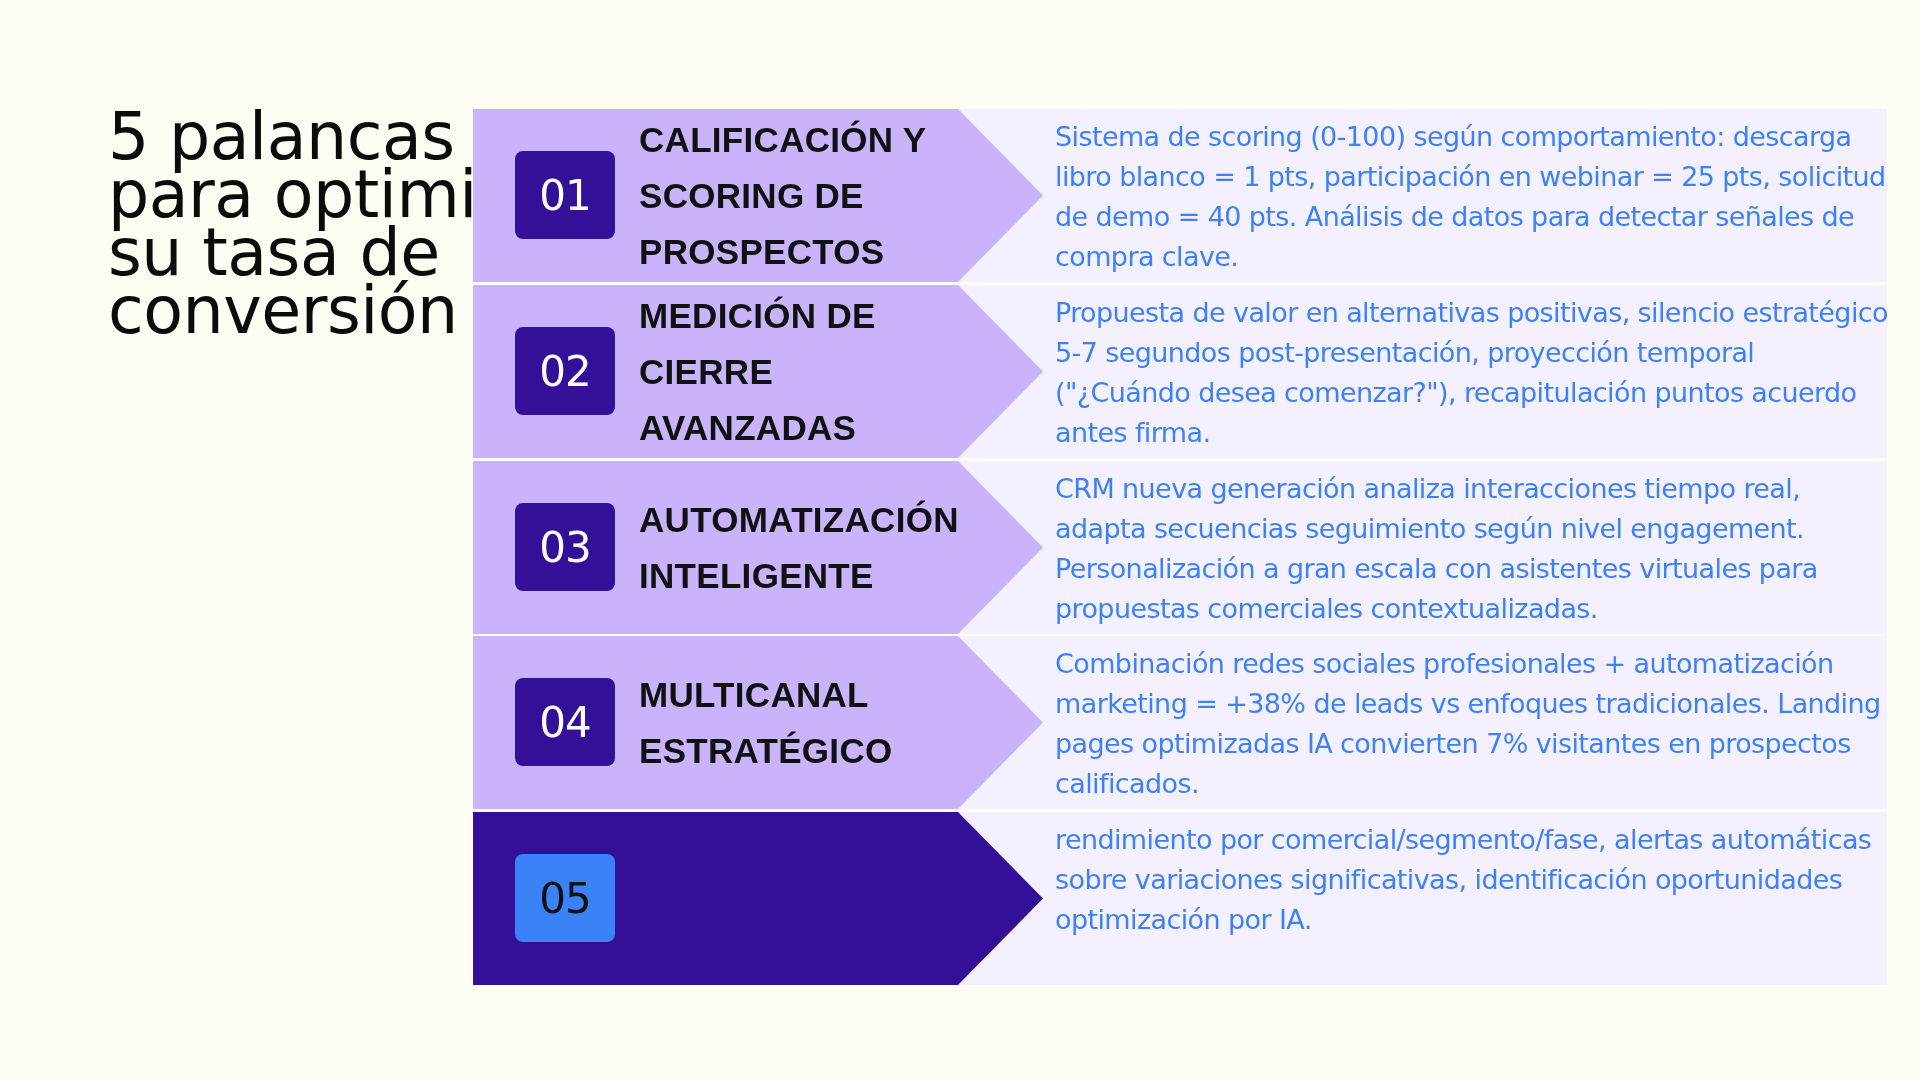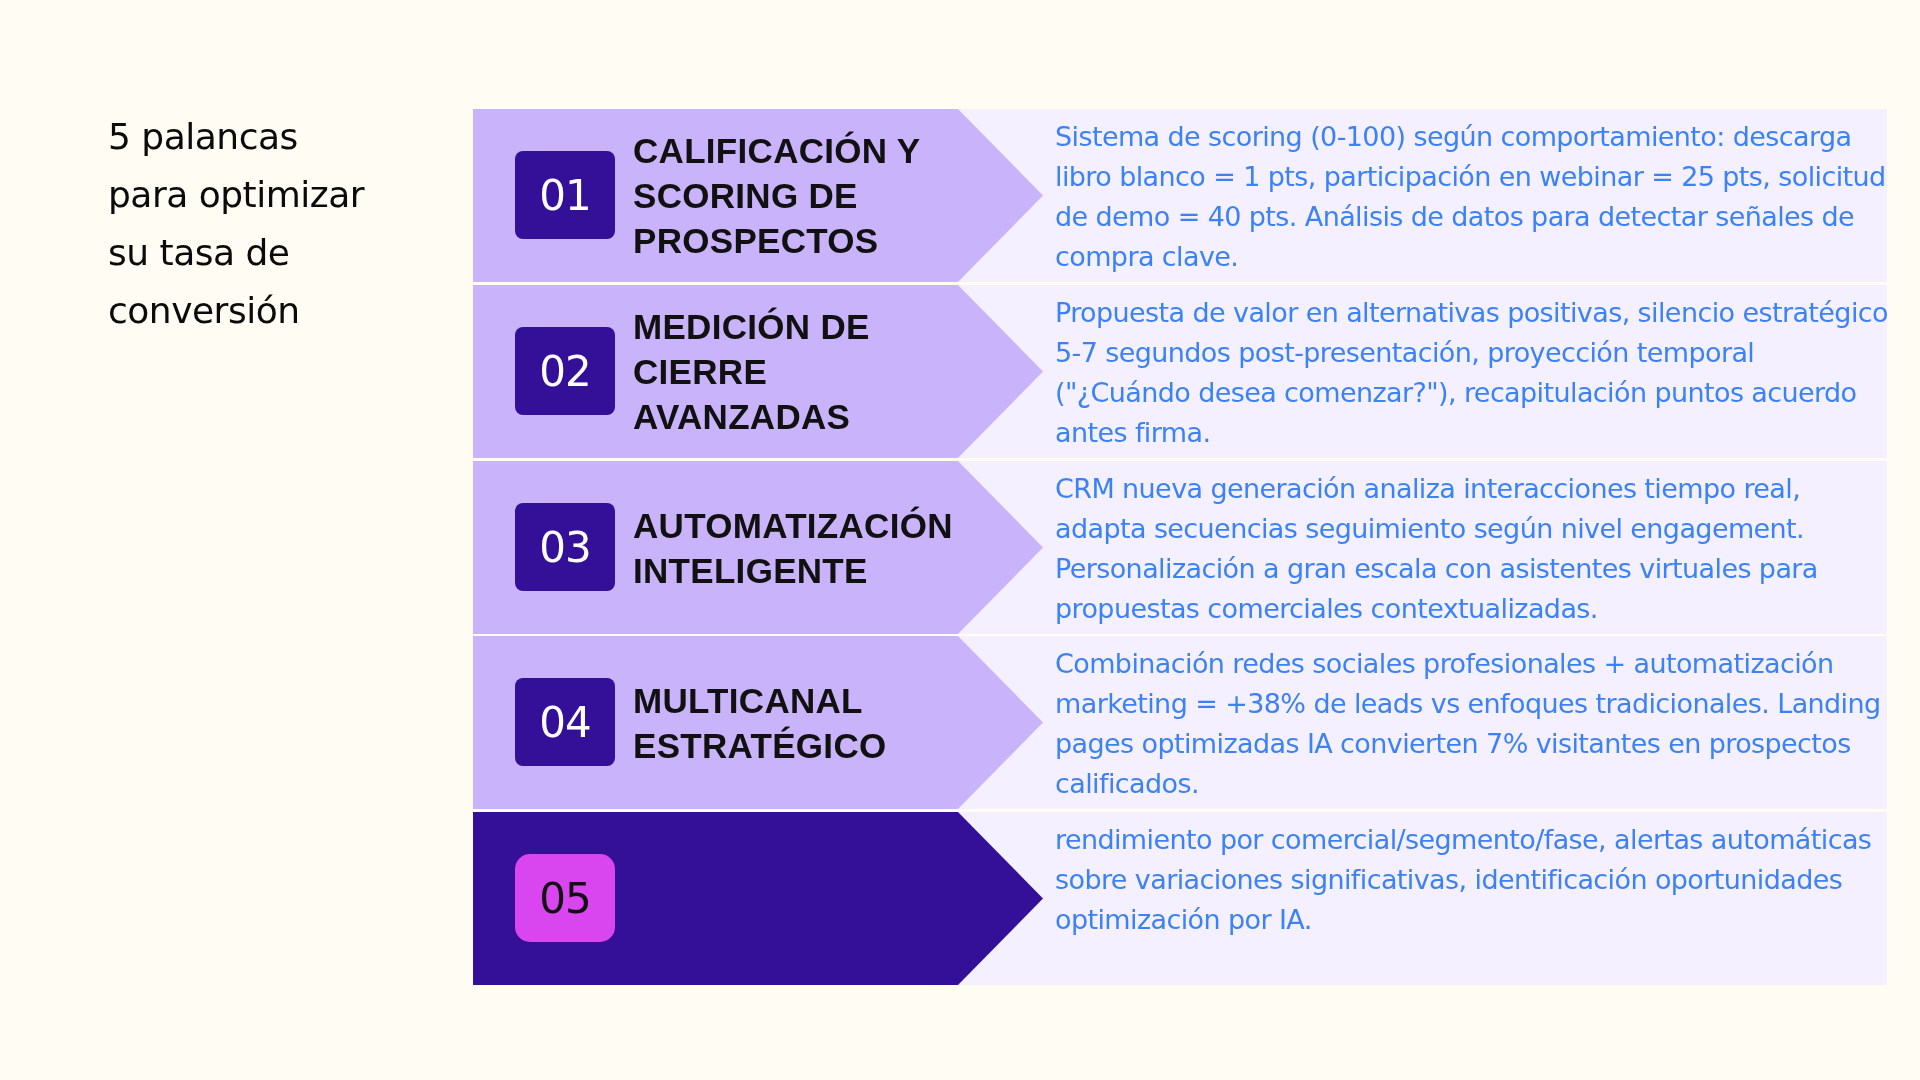--- a/index.html
+++ b/index.html
@@ -4,47 +4,48 @@
 <style>
   html, body { margin:0; padding:0; }
   body {
     width:1920px; height:1080px; overflow:hidden;
     background:#fffcf3;
     font-family:"Liberation Sans", sans-serif;
     position:relative;
   }
   .title {
     position:absolute; left:108px; top:108px; width:360px;
-    font-size:36px; line-height:58px; color:#0b0b0b;
+    font-size:65px; line-height:58px; color:#0b0b0b;
     font-family:"DejaVu Sans", sans-serif; font-weight:normal;
     letter-spacing:-0.5px;
   }
   .title span { display:block; white-space:nowrap; }
   .row { position:absolute; left:473px; width:1414px; height:173px; }
   .panel {
     position:absolute; left:485px; top:0; right:0; bottom:0;
     background:#f5f0ff;
   }
   .arrow {
     position:absolute; left:0; top:0; width:571px; height:173px;
   }
   .arrow svg { display:block; }
   .num {
     position:absolute; left:42px; width:100px; height:88px; top:42px;
     border-radius:8px; background:#340f97; color:#ffffff;
     font-family:"DejaVu Sans", sans-serif; font-size:42px;
     display:flex; align-items:center; justify-content:center;
     letter-spacing:-1px;
   }
-  .row.dark .num { background:#d946ef; color:#111;border-radius:15px; }
+  .row.dark .num { background:#3b82f6; color:#111; }
   .label {
-    position:absolute; left:160px; width:340px; top:0; bottom:0;
+    position:absolute; left:166px; width:340px; top:0; bottom:0;
     display:flex; flex-direction:column; justify-content:center;
     font-size:35px; line-height:45px; font-weight:bold; color:#111;
     letter-spacing:0.3px;
+    gap:11px;
   }
   .row.dark .label { color:#ffffff; }
   .label span { display:block; white-space:nowrap; }
   .desc {
     position:absolute; left:582px; right:18px; top:8px;
     font-size:27px; line-height:40px; color:#3b82f6;
     font-family:"DejaVu Sans", sans-serif;
     letter-spacing:-0.6px;
   }
   .desc span { display:block; white-space:nowrap; }

